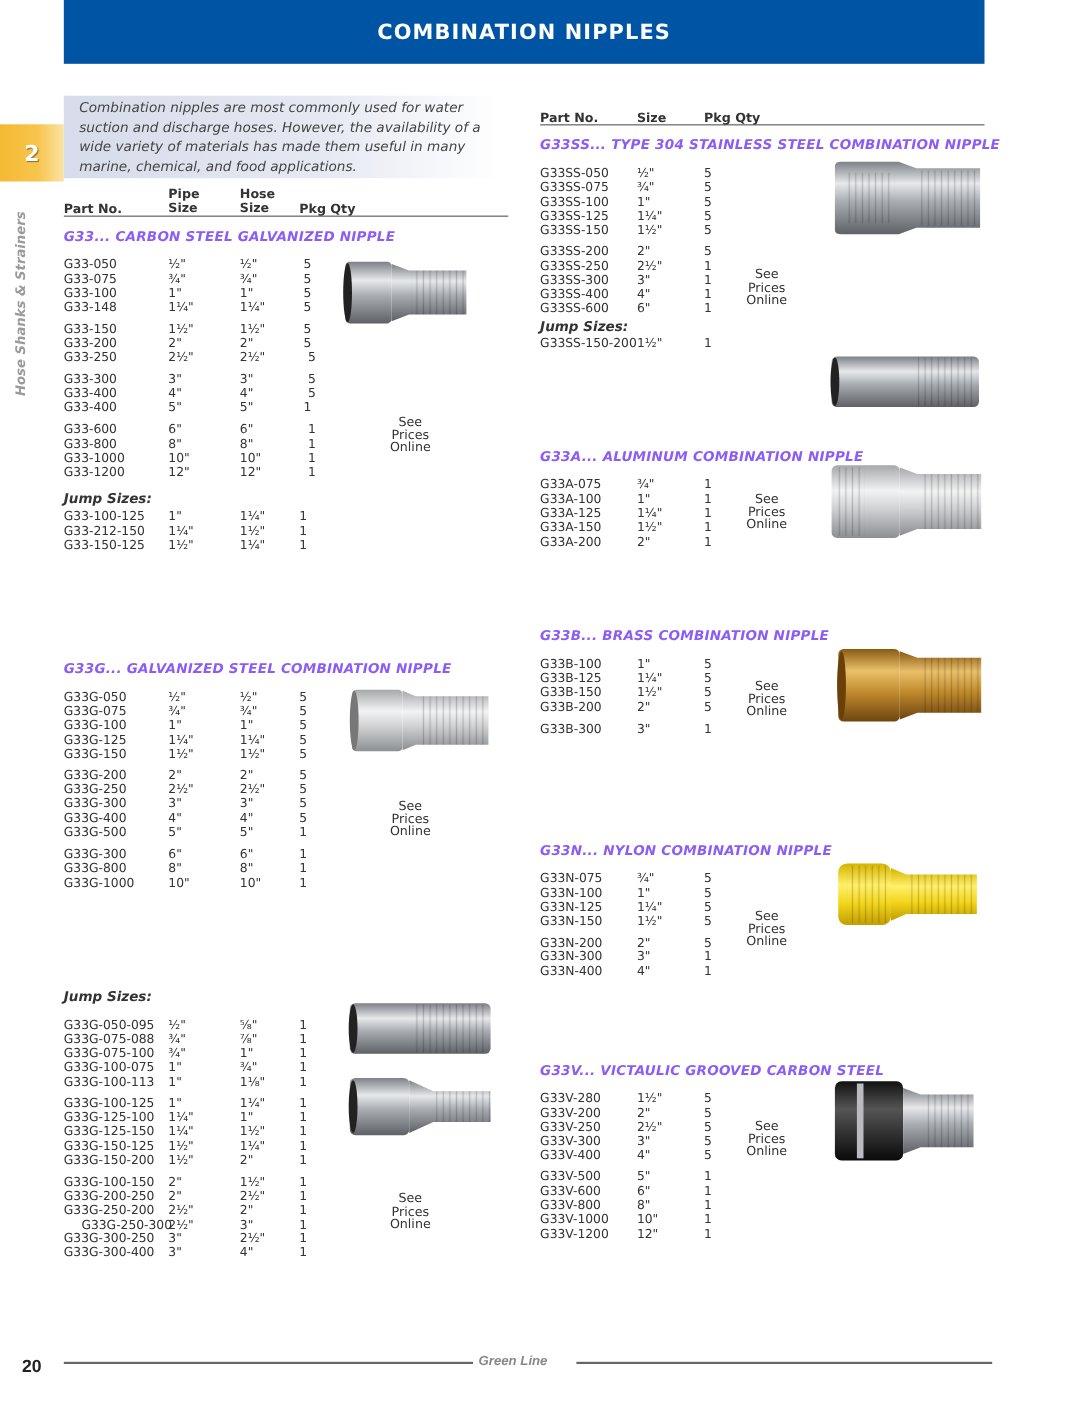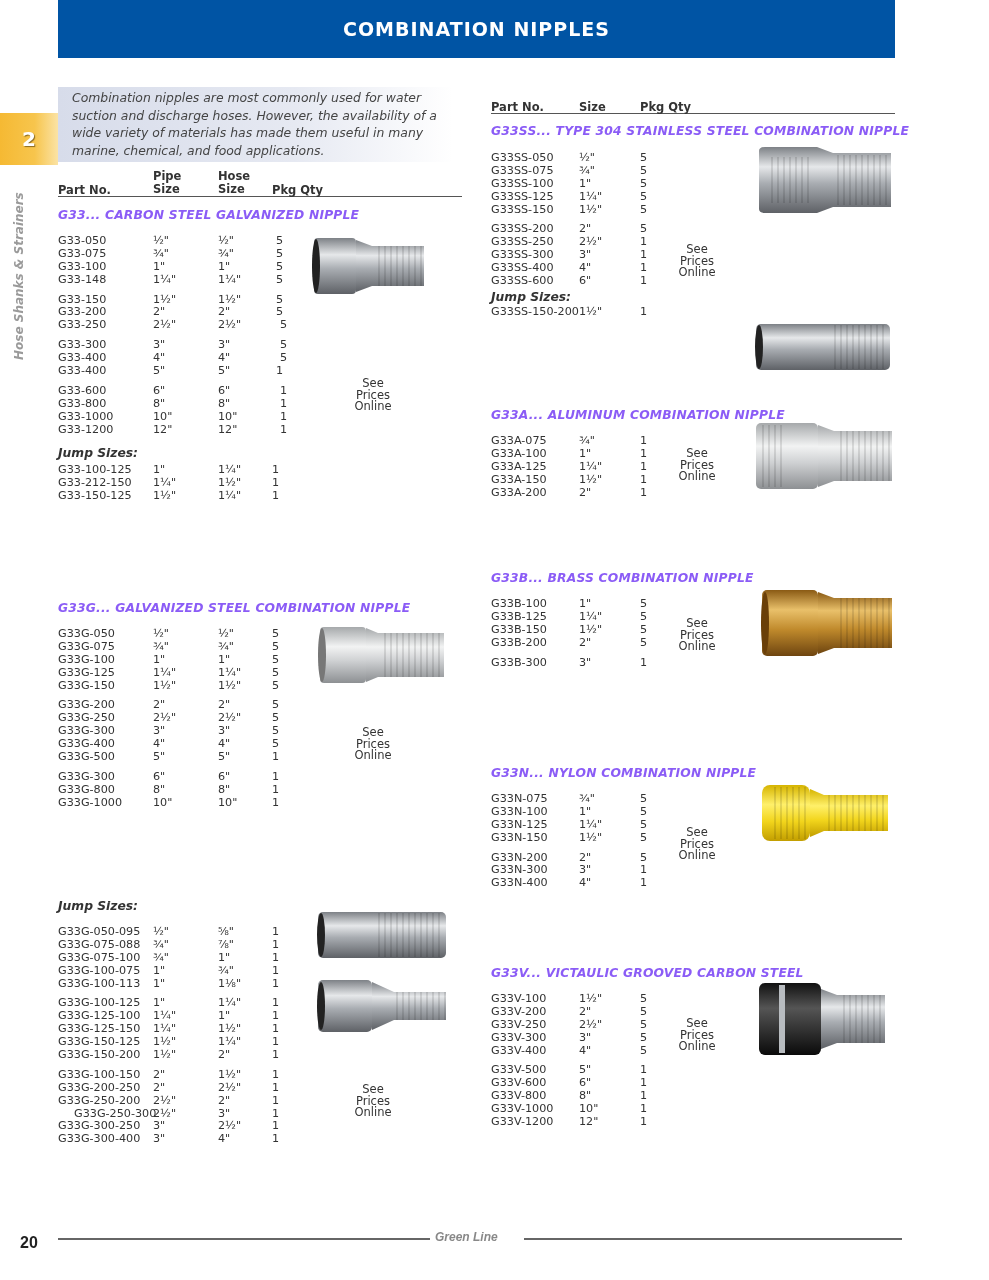--- a/index.html
+++ b/index.html
@@ -658,21 +658,21 @@
 </svg>
 <div class="see" style="left:667px; top:827px;">
     <div>See</div>
     <div>Prices</div>
     <div>Online</div>
   </div>
 
 <div class="sec-title" style="left:491px; top:966px;">G33V...  VICTAULIC GROOVED CARBON STEEL</div>
 <div class="rows" style="left:491px; top:993px; width:180px;">
   <div class="row">
-      <span style="left:0">G33V-100</span>
+      <span style="left:0">G33V-280</span>
       <span style="left:88px">1½"</span>
       <span style="left:149px">5</span>
     </div>
   <div class="row">
       <span style="left:0">G33V-200</span>
       <span style="left:88px">2"</span>
       <span style="left:149px">5</span>
     </div>
   <div class="row">
       <span style="left:0">G33V-250</span>

